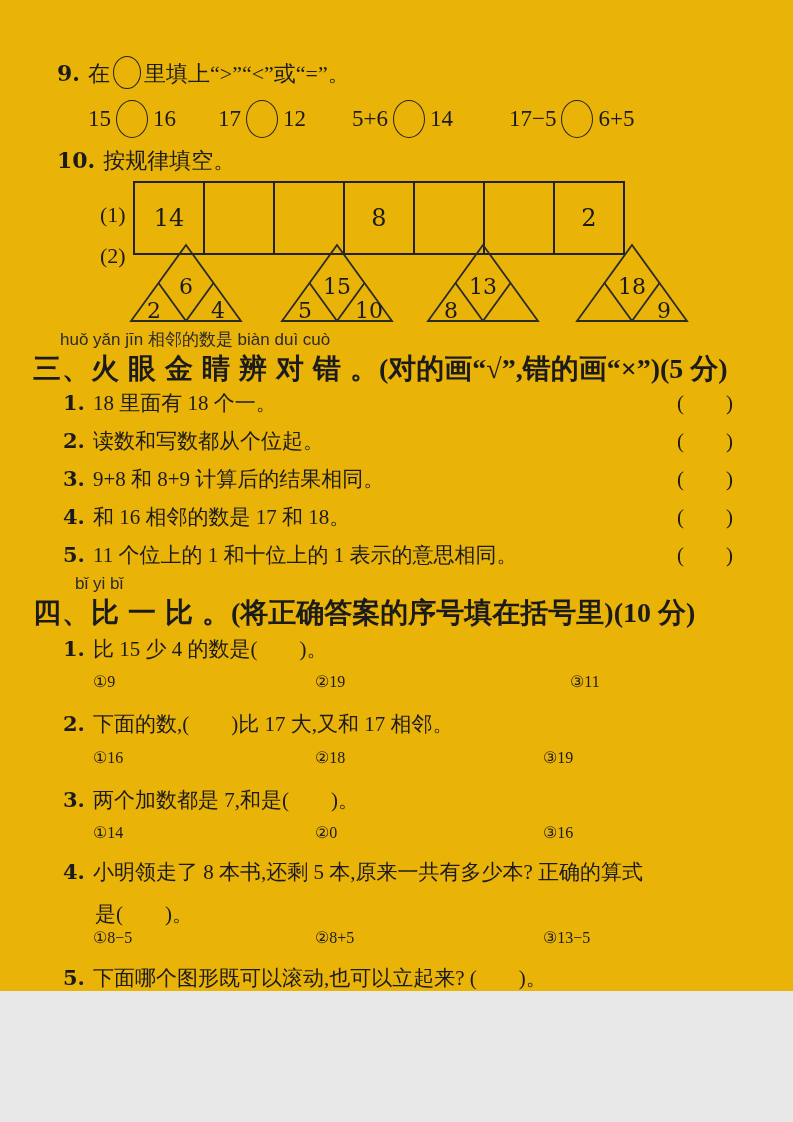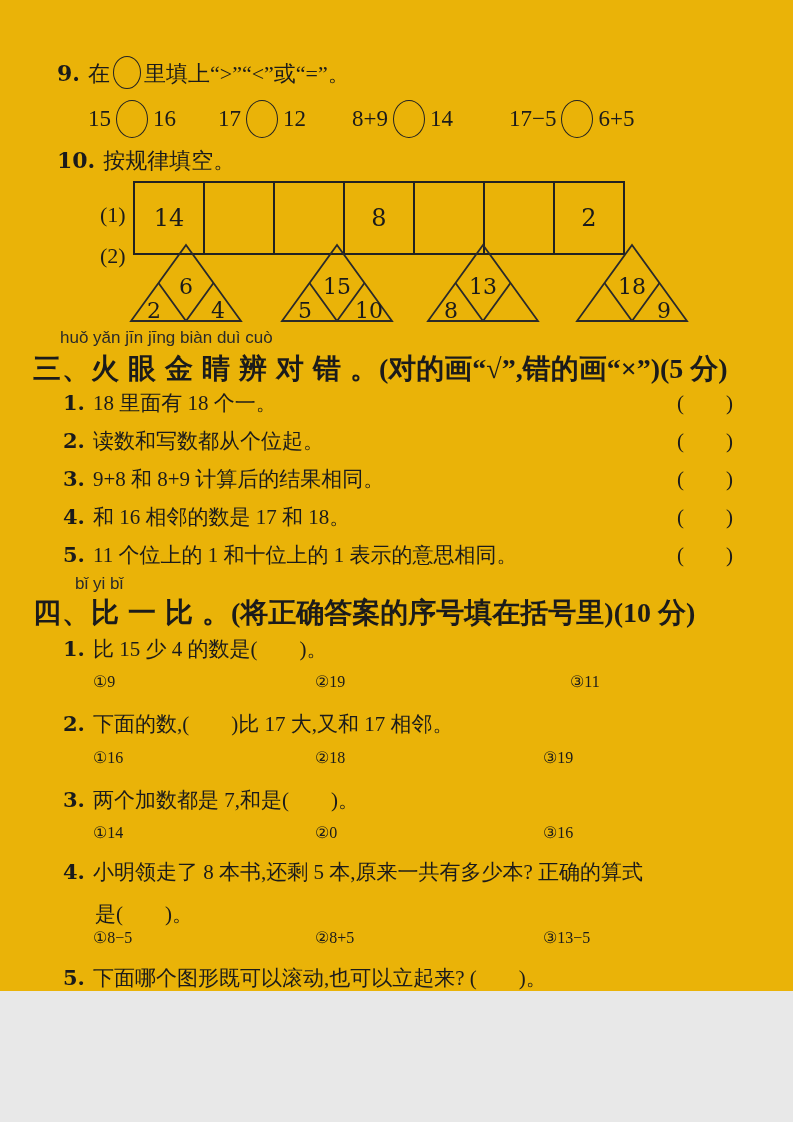--- a/index.html
+++ b/index.html
@@ -50,21 +50,21 @@
     <span>15</span>
     <span class="cmp-circle"></span>
     <span>16</span>
   </div>
   <div class="cmp-item" style="left:218px; top:100px;">
     <span>17</span>
     <span class="cmp-circle"></span>
     <span>12</span>
   </div>
   <div class="cmp-item" style="left:352px; top:100px;">
-    <span>8+9</span>
+    <span>5+6</span>
     <span class="cmp-circle"></span>
     <span>14</span>
   </div>
   <div class="cmp-item" style="left:509px; top:100px;">
     <span>17−5</span>
     <span class="cmp-circle"></span>
     <span>6+5</span>
   </div>
 
   <div class="abs qhead" style="left:57px; top:146px;">
@@ -111,21 +111,21 @@
     <text x="92" y="78" text-anchor="middle"></text>
   </svg>
   <svg class="tri-svg" style="left:572px; top:240px;" width="120" height="86">
     <polygon class="ln" points="60,5 5,81 115,81"></polygon>
     <path class="ln" d="M32.5,43 L60,81 M87.5,43 L60,81"></path>
     <text x="60" y="54" text-anchor="middle">18</text>
     <text x="28" y="78" text-anchor="middle"></text>
     <text x="92" y="78" text-anchor="middle">9</text>
   </svg>
 
-  <div class="pinyin" style="left:60px; top:328px;">huǒ yǎn jīn jīng biàn duì cuò</div>
+  <div class="pinyin" style="left:60px; top:328px;">huǒ yǎn jīn 相邻的数是 biàn duì cuò</div>
   <div class="sec-head" style="left:33px; top:350px;">
     <span class="t">三、火 眼 金 睛  辨 对 错 。</span><span class="n">(对的画“√”,错的画“×”)(5 分)</span>
   </div>
 
   <div class="tf-row" style="top:389px;">
     <span><span class="qnum">1.</span><span>18 里面有 18 个一。</span></span>
     <span>(　　)</span>
   </div>
   <div class="tf-row" style="top:427px;">
     <span><span class="qnum">2.</span><span>读数和写数都从个位起。</span></span>

